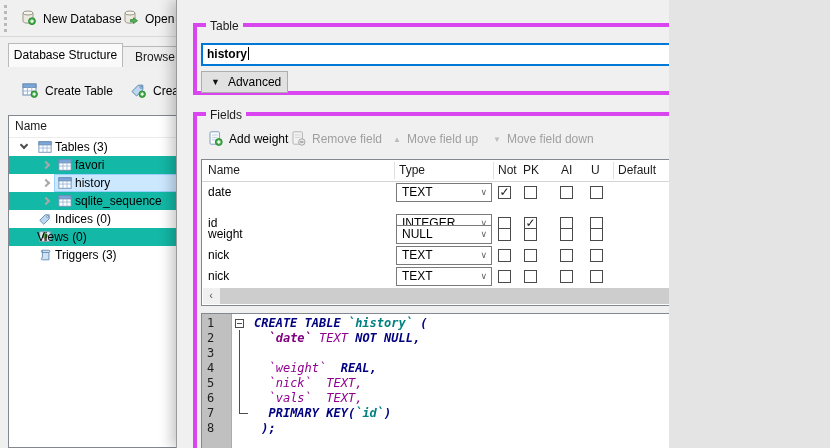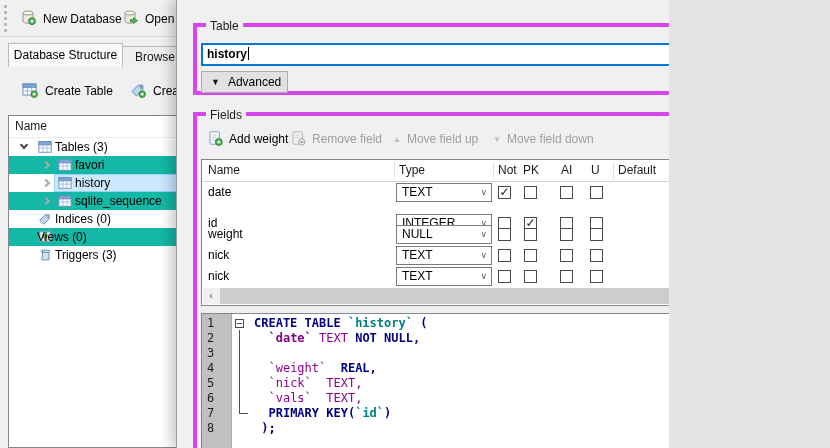--- a/index.html
+++ b/index.html
@@ -57,21 +57,21 @@
   .combo .chev{position:absolute;right:4px;top:0;line-height:17px;font-size:9px;color:#5f5f5f;}
   .cbx{position:absolute;top:4px;width:13px;height:13px;background:#fff;border:1px solid #4a4a4a;line-height:11px;text-align:center;font-size:12px;color:#1c1c1c;}
   .hscroll{position:absolute;left:1px;right:1px;bottom:1px;height:16px;background:#f0f0f0;}
   .hs-btn{position:absolute;top:0;width:16px;height:16px;color:#555;text-align:center;line-height:15px;font-size:11px;}
   .hs-thumb{position:absolute;left:17px;top:0;width:487px;height:16px;background:#cdcdcd;}
 
   .sqledit{position:absolute;left:4px;top:197px;width:612px;height:143px;background:#fff;border:1px solid #828790;
     font-family:"DejaVu Sans Mono",monospace;font-size:12px;overflow:hidden;}
   .gutter{position:absolute;left:0;top:0;bottom:0;width:30px;background:#c0c0c0;border-right:1px solid #ababab;}
   .lnum{position:absolute;left:5px;height:15px;line-height:15px;color:#1e1e1e;}
-  .codeline{position:absolute;left:52px;height:15px;line-height:15px;white-space:pre;}
+  .codeline{position:absolute;left:52px;height:15px;line-height:15px;white-space:pre;font-style:italic;}
   .kw{color:#000080;font-weight:bold;}
   .id{color:#900090;}
   .idb{color:#800080;font-weight:bold;}
   .tbl{color:#008080;font-weight:bold;}
   .pl{color:#000;}
   .foldbox{position:absolute;left:33px;width:9px;height:9px;background:#fff;border:1px solid #4d4d4d;}
   .foldbox::after{content:"";position:absolute;left:1px;right:1px;top:3px;height:1px;background:#4d4d4d;}
   .foldline-v{position:absolute;left:37px;width:1px;background:#4d4d4d;}
   .foldline-h{position:absolute;left:37px;height:1px;width:9px;background:#4d4d4d;}
 

